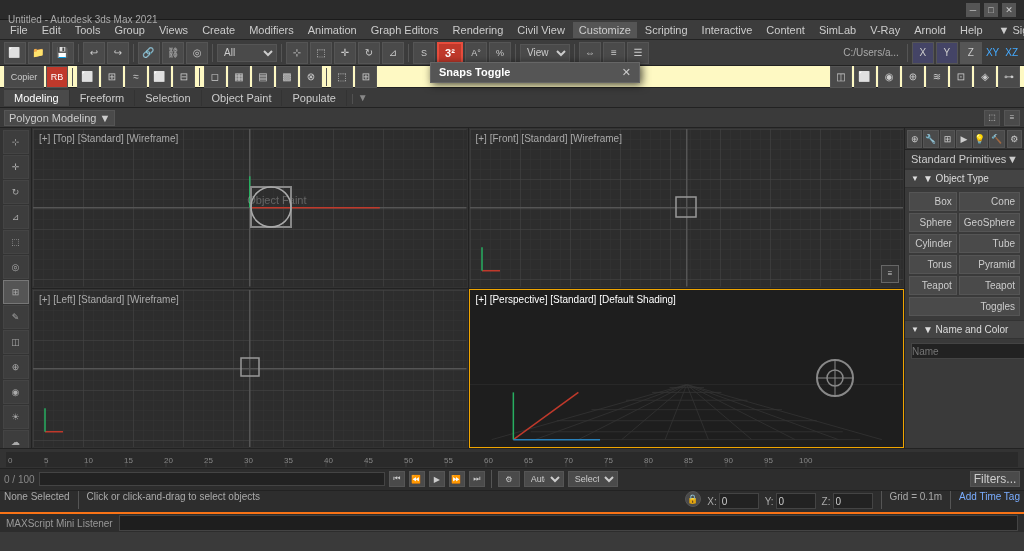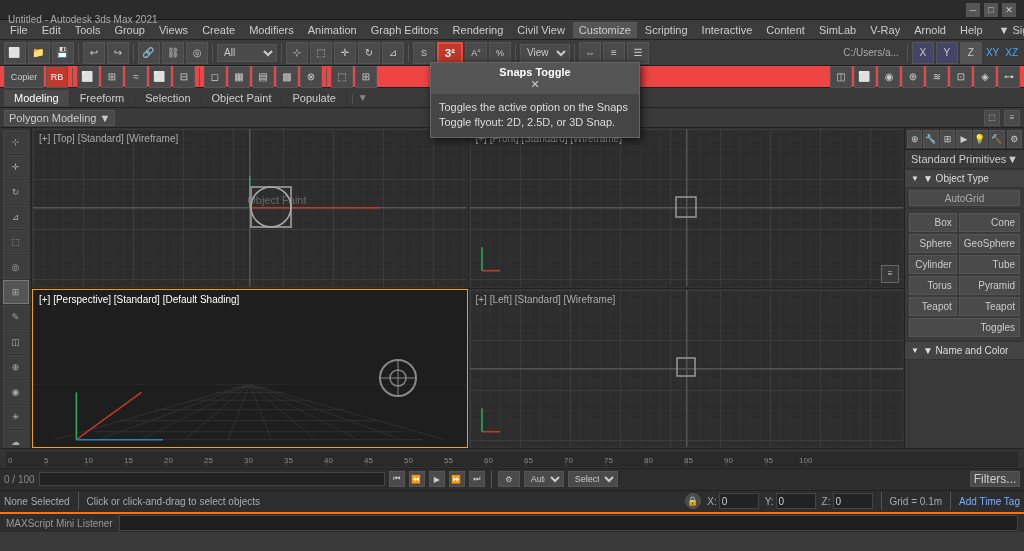--- a/index.html
+++ b/index.html
@@ -59,21 +59,21 @@
       height: 26px;
       background: #3c3c3c;
       display: flex;
       align-items: center;
       padding: 0 4px;
       border-bottom: 1px solid #222;
       gap: 2px;
     }
     #toolbar-row2 {
       height: 22px;
-      background: #ef4444;
+      background: #fef9c3;
       display: flex;
       align-items: center;
       padding: 0 4px;
       border-bottom: 1px solid #222;
       gap: 2px;
     }
 
     .tb-btn {
       width: 22px; height: 22px;
       background: #4a4a4a;
@@ -303,21 +303,20 @@
     }
     .timeline-track-inner {
       height: 100%;
       background: #1a3a5c;
       width: 0%;
     }
     #status-bar {
       height: 22px;
       background: #2d2d2d;
       display: flex;
-      align-items: center;
       padding: 0 4px;
       gap: 6px;
       font-size: 10px;
     }
     .status-item { color: #aaa; white-space: nowrap; }
     .coord-field {
       display: flex;
       align-items: center;
       gap: 2px;
     }
@@ -365,28 +364,26 @@
       left: 430px;
       width: 210px;
       background: #454545;
       border: 1px solid #666;
       z-index: 100;
       font-size: 11px;
       box-shadow: 2px 2px 8px rgba(0,0,0,0.7);
     }
     .tooltip-header {
       background: #555;
-      padding: 3px 22px;
+      padding: 3px 8px;
       color: #fff;
       font-weight: bold;
       display: flex;
       justify-content: space-between;
-      align-items: center;
       font-size: 11px;
-      flex-direction: column;
     }
     .tooltip-body {
       padding: 6px 8px;
       color: #ddd;
       font-size: 11px;
       line-height: 1.4;
     }
     .tooltip-more {
       color: #7aadff;
       cursor: pointer;
@@ -678,66 +675,20 @@
       <div style="position:absolute;top:50%;left:50%;transform:translate(-50%,-50%);z-index:2;">
         <svg width="30" height="30">
           <rect x="5" y="5" width="20" height="20" fill="none" stroke="#999" stroke-width="1.5"></rect>
         </svg>
       </div>
       <div class="viewport-nav-btns">
         <button class="vp-nav-btn">≡</button>
       </div>
     </div>
 
-    <div class="viewport viewport-perspective active">
-
-      <svg width="100%" height="100%" style="position:absolute;top:0;left:0;">
-
-        <rect width="100%" height="100%" fill="#1e1e1e"></rect>
-
-        <g stroke="#333" stroke-width="0.8">
-
-          <line x1="50%" y1="60%" x2="5%" y2="95%"></line>
-          <line x1="50%" y1="60%" x2="15%" y2="95%"></line>
-          <line x1="50%" y1="60%" x2="25%" y2="95%"></line>
-          <line x1="50%" y1="60%" x2="35%" y2="95%"></line>
-          <line x1="50%" y1="60%" x2="45%" y2="95%"></line>
-          <line x1="50%" y1="60%" x2="55%" y2="95%"></line>
-          <line x1="50%" y1="60%" x2="65%" y2="95%"></line>
-          <line x1="50%" y1="60%" x2="75%" y2="95%"></line>
-          <line x1="50%" y1="60%" x2="85%" y2="95%"></line>
-          <line x1="50%" y1="60%" x2="95%" y2="95%"></line>
-
-          <line x1="10%" y1="95%" x2="90%" y2="95%"></line>
-          <line x1="14%" y1="90%" x2="86%" y2="90%"></line>
-          <line x1="20%" y1="83%" x2="80%" y2="83%"></line>
-          <line x1="28%" y1="76%" x2="72%" y2="76%"></line>
-          <line x1="36%" y1="70%" x2="64%" y2="70%"></line>
-          <line x1="42%" y1="65%" x2="58%" y2="65%"></line>
-          <line x1="46%" y1="62%" x2="54%" y2="62%"></line>
-        </g>
-
-        <line x1="0" y1="60%" x2="100%" y2="60%" stroke="#333" stroke-width="0.5"></line>
-
-        <line x1="10%" y1="95%" x2="25%" y2="65%" stroke="#c0392b" stroke-width="1.5"></line>
-        <line x1="10%" y1="95%" x2="10%" y2="65%" stroke="#27ae60" stroke-width="1.5"></line>
-        <line x1="10%" y1="95%" x2="30%" y2="95%" stroke="#2980b9" stroke-width="1.5"></line>
-      </svg>
-      <span class="viewport-label" style="color:#fff;z-index:3;">[+] [Perspective] [Standard] [Default Shading]</span>
-
-      <div style="position:absolute;top:40%;right:10%;z-index:3;">
-        <svg width="50" height="50">
-          <circle cx="25" cy="25" r="18" fill="none" stroke="#888" stroke-width="2"></circle>
-          <circle cx="25" cy="25" r="8" fill="none" stroke="#888" stroke-width="1.5"></circle>
-          <line x1="25" y1="7" x2="25" y2="43" stroke="#888" stroke-width="1"></line>
-          <line x1="7" y1="25" x2="43" y2="25" stroke="#888" stroke-width="1"></line>
-        </svg>
-      </div>
-    </div>
-
     <div class="viewport">
       <svg class="grid-bg" width="100%" height="100%">
         <defs>
           <pattern id="smallGrid3" width="10" height="10" patternUnits="userSpaceOnUse">
             <path d="M 10 0 L 0 0 0 10" fill="none" stroke="#3a3a3a" stroke-width="0.5"></path>
           </pattern>
           <pattern id="grid3" width="50" height="50" patternUnits="userSpaceOnUse">
             <rect width="50" height="50" fill="url(#smallGrid3)"></rect>
             <path d="M 50 0 L 0 0 0 50" fill="none" stroke="#444" stroke-width="1"></path>
           </pattern>
@@ -749,71 +700,117 @@
         <line x1="12" y1="90%" x2="12" y2="75%" stroke="#27ae60" stroke-width="1.5"></line>
       </svg>
       <span class="viewport-label">[+] [Left] [Standard] [Wireframe]</span>
 
       <div style="position:absolute;top:50%;left:50%;transform:translate(-50%,-50%);z-index:2;">
         <svg width="28" height="28">
           <rect x="5" y="5" width="18" height="18" fill="none" stroke="#999" stroke-width="1.5"></rect>
         </svg>
       </div>
     </div>
+
+    <div class="viewport viewport-perspective active">
+
+      <svg width="100%" height="100%" style="position:absolute;top:0;left:0;">
+
+        <rect width="100%" height="100%" fill="#1e1e1e"></rect>
+
+        <g stroke="#333" stroke-width="0.8">
+
+          <line x1="50%" y1="60%" x2="5%" y2="95%"></line>
+          <line x1="50%" y1="60%" x2="15%" y2="95%"></line>
+          <line x1="50%" y1="60%" x2="25%" y2="95%"></line>
+          <line x1="50%" y1="60%" x2="35%" y2="95%"></line>
+          <line x1="50%" y1="60%" x2="45%" y2="95%"></line>
+          <line x1="50%" y1="60%" x2="55%" y2="95%"></line>
+          <line x1="50%" y1="60%" x2="65%" y2="95%"></line>
+          <line x1="50%" y1="60%" x2="75%" y2="95%"></line>
+          <line x1="50%" y1="60%" x2="85%" y2="95%"></line>
+          <line x1="50%" y1="60%" x2="95%" y2="95%"></line>
+
+          <line x1="10%" y1="95%" x2="90%" y2="95%"></line>
+          <line x1="14%" y1="90%" x2="86%" y2="90%"></line>
+          <line x1="20%" y1="83%" x2="80%" y2="83%"></line>
+          <line x1="28%" y1="76%" x2="72%" y2="76%"></line>
+          <line x1="36%" y1="70%" x2="64%" y2="70%"></line>
+          <line x1="42%" y1="65%" x2="58%" y2="65%"></line>
+          <line x1="46%" y1="62%" x2="54%" y2="62%"></line>
+        </g>
+
+        <line x1="0" y1="60%" x2="100%" y2="60%" stroke="#333" stroke-width="0.5"></line>
+
+        <line x1="10%" y1="95%" x2="25%" y2="65%" stroke="#c0392b" stroke-width="1.5"></line>
+        <line x1="10%" y1="95%" x2="10%" y2="65%" stroke="#27ae60" stroke-width="1.5"></line>
+        <line x1="10%" y1="95%" x2="30%" y2="95%" stroke="#2980b9" stroke-width="1.5"></line>
+      </svg>
+      <span class="viewport-label" style="color:#fff;z-index:3;">[+] [Perspective] [Standard] [Default Shading]</span>
+
+      <div style="position:absolute;top:40%;right:10%;z-index:3;">
+        <svg width="50" height="50">
+          <circle cx="25" cy="25" r="18" fill="none" stroke="#888" stroke-width="2"></circle>
+          <circle cx="25" cy="25" r="8" fill="none" stroke="#888" stroke-width="1.5"></circle>
+          <line x1="25" y1="7" x2="25" y2="43" stroke="#888" stroke-width="1"></line>
+          <line x1="7" y1="25" x2="43" y2="25" stroke="#888" stroke-width="1"></line>
+        </svg>
+      </div>
+    </div>
   </div>
 
   <div id="right-panel">
     <div class="right-panel-top-btns">
       <button class="rp-btn">⊕</button>
       <button class="rp-btn">🔧</button>
       <button class="rp-btn">⊞</button>
       <button class="rp-btn">▶</button>
       <button class="rp-btn">💡</button>
       <button class="rp-btn">🔨</button>
       <div style="flex:1"></div>
       <button class="rp-btn">⚙</button>
     </div>
     <div class="rp-title">
       <span>Standard Primitives</span>
       <span style="cursor:pointer;">▼</span>
     </div>
     <div class="section-header">
       <span class="arrow">▼</span>
       <span>▼ Object Type</span>
-    </div>
-    <div style="padding:2px 4px;background:#3a3a3a;border-bottom:1px solid #333;">
-      <button style="width:100%;height:16px;background:#4a4a4a;border:1px solid #555;color:#aaa;font-size:10px;cursor:pointer;text-align:center;">AutoGrid</button>
     </div>
     <div class="primitives-grid">
       <button class="prim-btn">Box</button>
       <button class="prim-btn">Cone</button>
       <button class="prim-btn">Sphere</button>
       <button class="prim-btn">GeoSphere</button>
       <button class="prim-btn">Cylinder</button>
       <button class="prim-btn">Tube</button>
       <button class="prim-btn">Torus</button>
       <button class="prim-btn">Pyramid</button>
       <button class="prim-btn">Teapot</button>
       <button class="prim-btn">Teapot</button>
       <button class="prim-btn" style="grid-column:span 2;">Toggles</button>
     </div>
     <div class="section-header">
       <span class="arrow">▼</span>
       <span>▼ Name and Color</span>
     </div>
+    <div class="name-color-section">
+      <div class="name-color-row">
+        <input type="text" style="flex: 1 1 0%; height: 16px; background: rgb(34, 34, 34); border: 1px solid rgb(68, 68, 68); color: rgb(204, 204, 204); font-size: 10px; margin-right: 4px;" placeholder="Name">
+
+      </div>
+    </div>
   </div>
 </div>
 
 <div id="snap-tooltip">
   <div class="tooltip-header">
     <span>Snaps Toggle</span>
     <button style="background:none;border:none;color:#ccc;cursor:pointer;font-size:11px;">✕</button>
-  </div>
-  <div class="tooltip-body">
-    <span>Toggles the active option on the Snaps Toggle flyout: 2D, 2.5D, or 3D Snap.</span>
   </div>
 </div>
 
 <div id="viewport-bottom">
   <div class="ruler-container">
     <svg width="100%" height="16">
       <rect width="100%" height="100%" fill="#2a2a2a"></rect>
 
       <g fill="#888" font-size="8" font-family="Arial">
         <text x="2" y="11">0</text>

